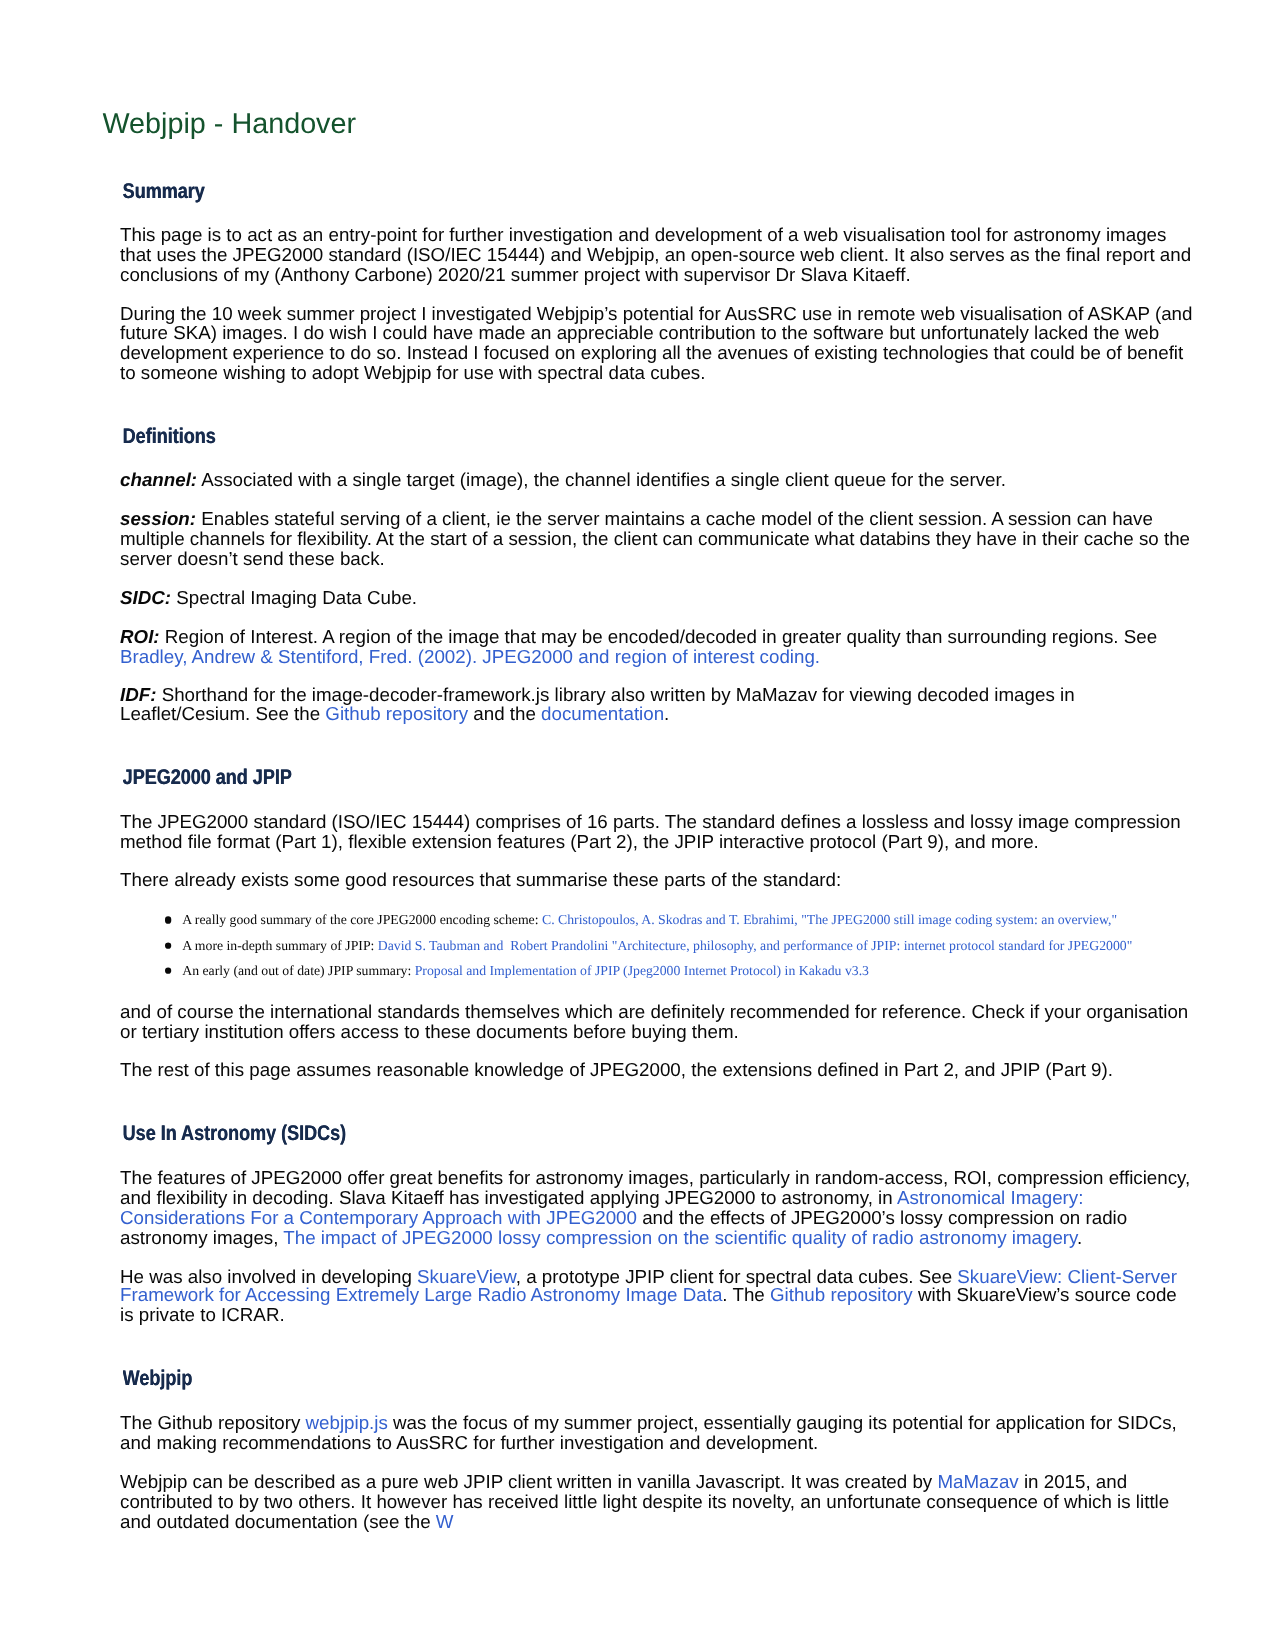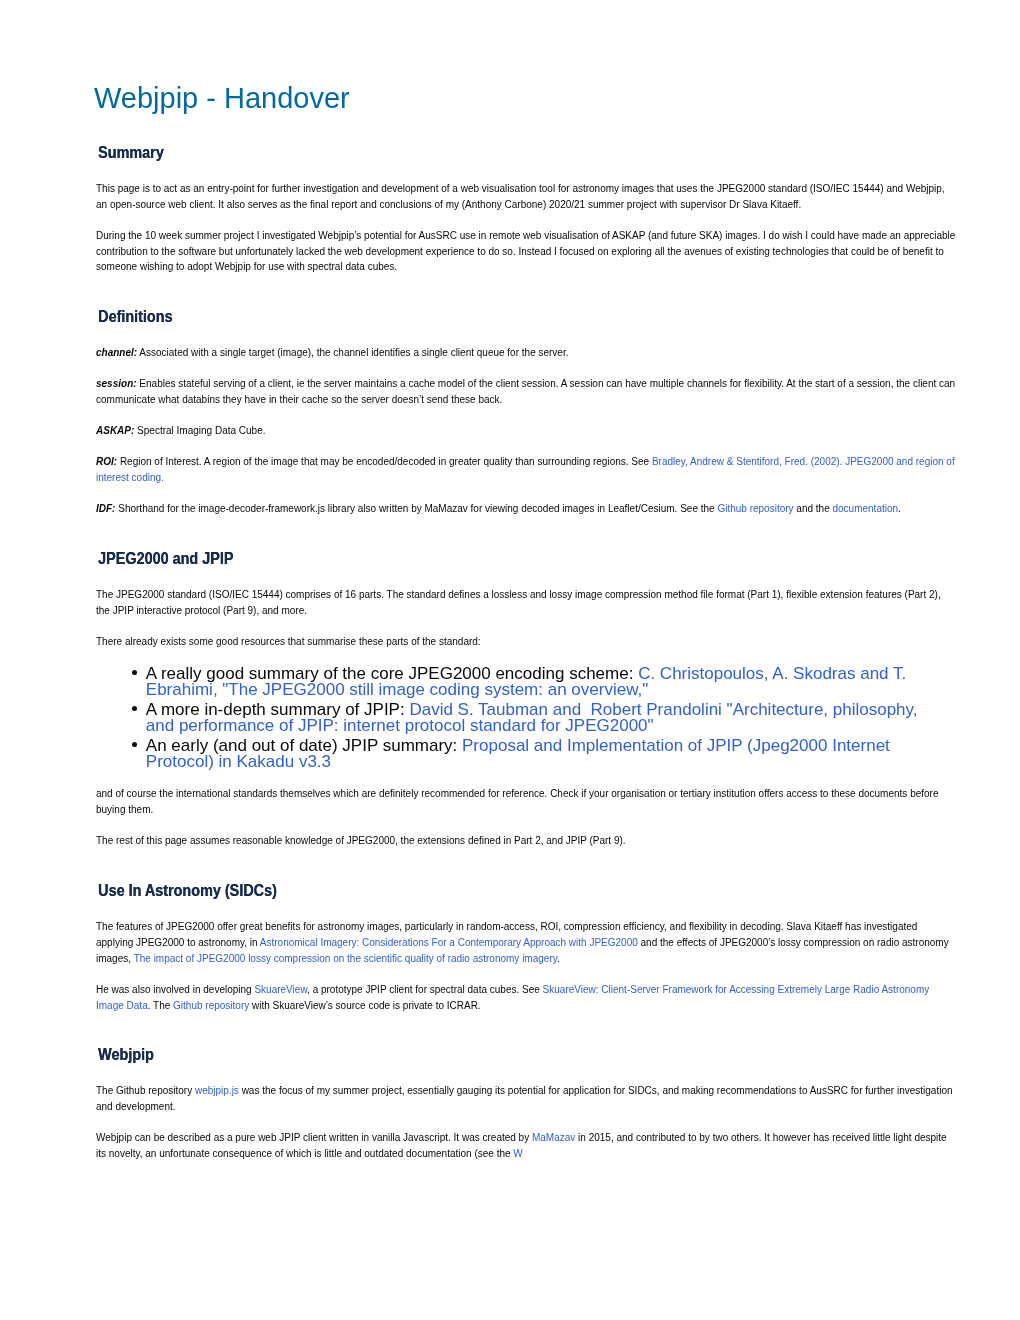--- a/index.html
+++ b/index.html
@@ -1,41 +1,41 @@
 <!DOCTYPE html>
 <html><head>
 <meta charset="utf-8">
 <title>Webjpip - Handover</title>
 <style>
   html, body { margin:0; padding:0; background:#ffffff; }
   body { font-family:"Liberation Sans", sans-serif; color:#080808; }
   .page { width:1020px; height:1320px; position:relative; overflow:hidden; background:#ffffff; transform:translateZ(0); }
   .content { position:absolute; left:96px; top:143.7px; width:860.1px; transform:translateZ(0); }
   h1.doc-title {
-    position:absolute; top:85.3px; left:94px;
-    font-size:29px; font-weight:400; color:#0369a1;
+    position:absolute; top:85.3px; left:82px;
+    font-size:23px; font-weight:400; color:#14532d;
     margin:0; padding:0; line-height:26px; white-space:nowrap;
     transform:translateZ(0);
   }
   h2.sec {
     font-size:17px; font-weight:700; color:#172b4d;
     margin:0; padding:0; line-height:17px;
     transform:scaleX(0.8474) translateZ(0); transform-origin:left top;
     white-space:nowrap; width:1019px;
     text-shadow:0.35px 0.2px 0 currentColor;
     margin-left:1.8px;
   }
-  p { font-size:10px; line-height:15.88px; margin:0; color:#080808; overflow-wrap:break-word; }
+  p { font-size:15px; line-height:15.88px; margin:0; color:#080808; overflow-wrap:break-word; }
   b { font-weight:700;font-style:italic; }
   a { color:#3360cf; text-decoration:none; white-space:pre-wrap; }
   a.brk { word-break:break-all; }
   ul { margin:0; padding:0; list-style:none; width:845px; }
   li {
-    font-size:17px; line-height:15.88px; margin:0 0 4.35px 0;
-    position:relative; padding-left:49.8px;
+    font-size:11px; line-height:15.88px; margin:0 0 4.35px 0;
+    position:relative; padding-left:49.8px;font-family:Liberation Serif, serif;
   }
   li:last-child { margin-bottom:0; }
   li .dot {
     position:absolute; left:35.6px; top:4.2px;
     width:5.2px; height:5.2px; border-radius:50%;
     background:#080808;
   }
   .g-hp { height:20.1px; }
   .g-pp { height:15.13px; }
   .g-ph { height:32.77px; }
@@ -55,21 +55,21 @@
     <div class="g-pp"></div>
     <p>During the 10 week summer project I investigated Webjpip’s potential for AusSRC use in remote web visualisation of ASKAP (and future SKA) images. I do wish I could have made an appreciable contribution to the software but unfortunately lacked the web development experience to do so. Instead I focused on exploring all the avenues of existing technologies that could be of benefit to someone wishing to adopt Webjpip for use with spectral data cubes.</p>
 
     <div class="g-ph"></div>
     <h2 class="sec">Definitions</h2>
     <div class="g-hp"></div>
     <p><b>channel:</b><span> Associated with a single target (image), the channel identifies a single client queue for the server.</span></p>
     <div class="g-pp"></div>
     <p><b>session:</b><span> Enables stateful serving of a client, ie the server maintains a cache model of the client session. A session can have multiple channels for flexibility. At the start of a session, the client can communicate what databins they have in their cache so the server doesn’t send these back.</span></p>
     <div class="g-pp"></div>
-    <p><b>ASKAP:</b><span> Spectral Imaging Data Cube.</span></p>
+    <p><b>SIDC:</b><span> Spectral Imaging Data Cube.</span></p>
     <div class="g-pp"></div>
     <p><b>ROI:</b><span> Region of Interest. A region of the image that may be encoded/decoded in greater quality than surrounding regions. See </span><a href="#">Bradley, Andrew &amp; Stentiford, Fred. (2002). JPEG2000 and region of interest coding.</a></p>
     <div class="g-pp"></div>
     <p><b>IDF:</b><span> Shorthand for the image-decoder-framework.js library also written by MaMazav for viewing decoded images in Leaflet/Cesium. See the </span><a href="#" class="brk">Github repository</a><span> and the </span><a href="#">documentation</a><span>.</span></p>
 
     <div class="g-ph"></div>
     <h2 class="sec">JPEG2000 and JPIP</h2>
     <div class="g-hp"></div>
     <p>The JPEG2000 standard (ISO/IEC 15444) comprises of 16 parts. The standard defines a lossless and lossy image compression method file format (Part 1), flexible extension features (Part 2), the JPIP interactive protocol (Part 9), and more.</p>
     <div class="g-pp"></div>

